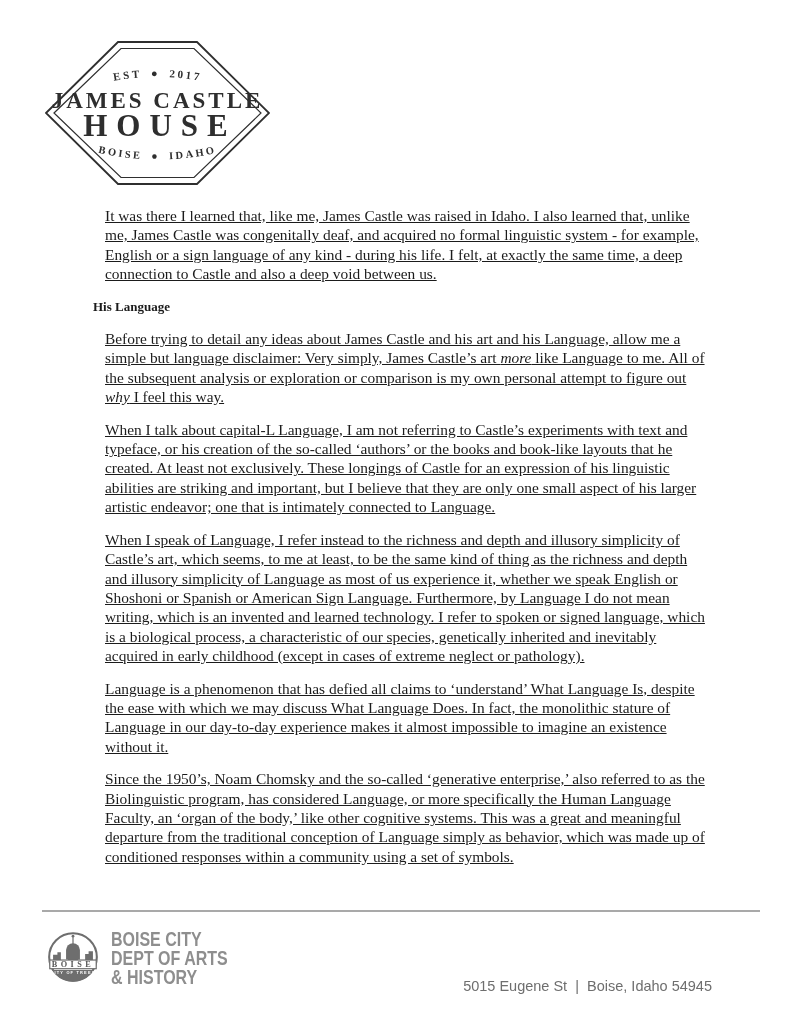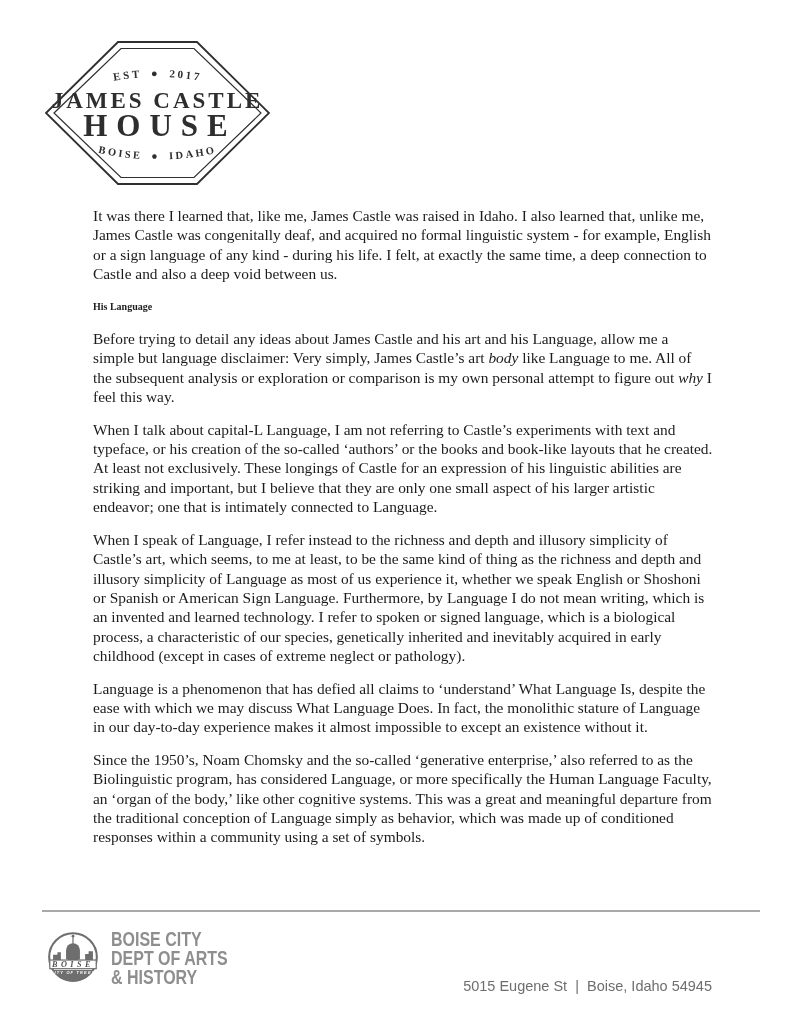--- a/index.html
+++ b/index.html
@@ -50,23 +50,23 @@
   
   .content {
     position: absolute;
     left: 93px;
     top: 206px;
     width: 620px;
     color: #1b1b1b;
     font-size: 15.4px;
     line-height: 19.4px;
   }
-  .content p { margin: 0 0 13px 0; }
+  .content p { margin: 0 0 13px 12px; text-decoration: underline; }
   .content h2 {
-    font-size: 10px;
+    font-size: 13px;
     line-height: 19.4px;
     margin: 0 0 13px 0;
     font-weight: bold;
     color: #1b1b1b;
   }
   .content em { font-style: italic; }
 
   
   .footer-rule {
     position: absolute;
@@ -80,21 +80,21 @@
     position: absolute;
     left: 47px;
     right: 88px;
     top: 926px;
     display: flex;
     justify-content: space-between;
     align-items: flex-start;
     font-family: "Liberation Sans", sans-serif;
   }
   .footer-left { display: flex; align-items: flex-start; }
-  .city-logo { width: 52px; height: 62px; flex: 0 0 auto; font-style: italic; }
+  .city-logo { width: 52px; height: 62px; flex: 0 0 auto; }
   .city-logo svg { width: 100%; height: 100%; display: block; }
   .city-logo .band-text {
     font-family: "Liberation Serif", serif;
     font-weight: bold;
     font-size: 9.5px;
     letter-spacing: 4px;
     fill: #555555;
     text-anchor: middle;
   }
   .city-logo .tagline-text {
@@ -146,24 +146,24 @@
       <text class="badge-subtitle" x="115" y="98">HOUSE</text>
       <text class="badge-arc-text" style="font-size:10.5px;">
         <textPath href="#arcBottom" startOffset="50%" text-anchor="middle">BOISE ● IDAHO</textPath>
       </text>
     </svg>
   </div>
 
   <div class="content">
       <p><span>It was there I learned that, like me, James Castle was raised in Idaho. I also learned that, unlike me, James Castle was congenitally deaf, and acquired no formal linguistic system - for example, English or a sign language of any kind - during his life. I felt, at exactly the same time, a deep connection to Castle and also a deep void between us.</span></p>
       <h2>His Language</h2>
-      <p><span>Before trying to detail any ideas about James Castle and his art and his Language, allow me a simple but language disclaimer: Very simply, James Castle’s art </span><em>body</em><span> like Language to me. All of the subsequent analysis or exploration or comparison is my own personal attempt to figure out </span><em>why</em><span> I feel this way.</span></p>
+      <p><span>Before trying to detail any ideas about James Castle and his art and his Language, allow me a simple but language disclaimer: Very simply, James Castle’s art </span><em>more</em><span> like Language to me. All of the subsequent analysis or exploration or comparison is my own personal attempt to figure out </span><em>why</em><span> I feel this way.</span></p>
       <p><span>When I talk about capital-L Language, I am not referring to Castle’s experiments with text and typeface, or his creation of the so-called ‘authors’ or the books and book-like layouts that he created. At least not exclusively. These longings of Castle for an expression of his linguistic abilities are striking and important, but I believe that they are only one small aspect of his larger artistic endeavor; one that is intimately connected to Language.</span></p>
       <p><span>When I speak of Language, I refer instead to the richness and depth and illusory simplicity of Castle’s art, which seems, to me at least, to be the same kind of thing as the richness and depth and illusory simplicity of Language as most of us experience it, whether we speak English or Shoshoni or Spanish or American Sign Language. Furthermore, by Language I do not mean writing, which is an invented and learned technology. I refer to spoken or signed language, which is a biological process, a characteristic of our species, genetically inherited and inevitably acquired in early childhood (except in cases of extreme neglect or pathology).</span></p>
-      <p><span>Language is a phenomenon that has defied all claims to ‘understand’ What Language Is, despite the ease with which we may discuss What Language Does. In fact, the monolithic stature of Language in our day-to-day experience makes it almost impossible to except an existence without it.</span></p>
+      <p><span>Language is a phenomenon that has defied all claims to ‘understand’ What Language Is, despite the ease with which we may discuss What Language Does. In fact, the monolithic stature of Language in our day-to-day experience makes it almost impossible to imagine an existence without it.</span></p>
       <p><span>Since the 1950’s, Noam Chomsky and the so-called ‘generative enterprise,’ also referred to as the Biolinguistic program, has considered Language, or more specifically the Human Language Faculty, an ‘organ of the body,’ like other cognitive systems. This was a great and meaningful departure from the traditional conception of Language simply as behavior, which was made up of conditioned responses within a community using a set of symbols.</span></p>
     </div>
 
   <div class="footer-rule"></div>
 
   <div class="footer">
     <div class="footer-left">
       <div class="city-logo">
         <svg viewBox="0 0 60 62">
           <circle cx="30" cy="31" r="27.5" fill="#ffffff" stroke="#6e6e6e" stroke-width="2.4"></circle>

